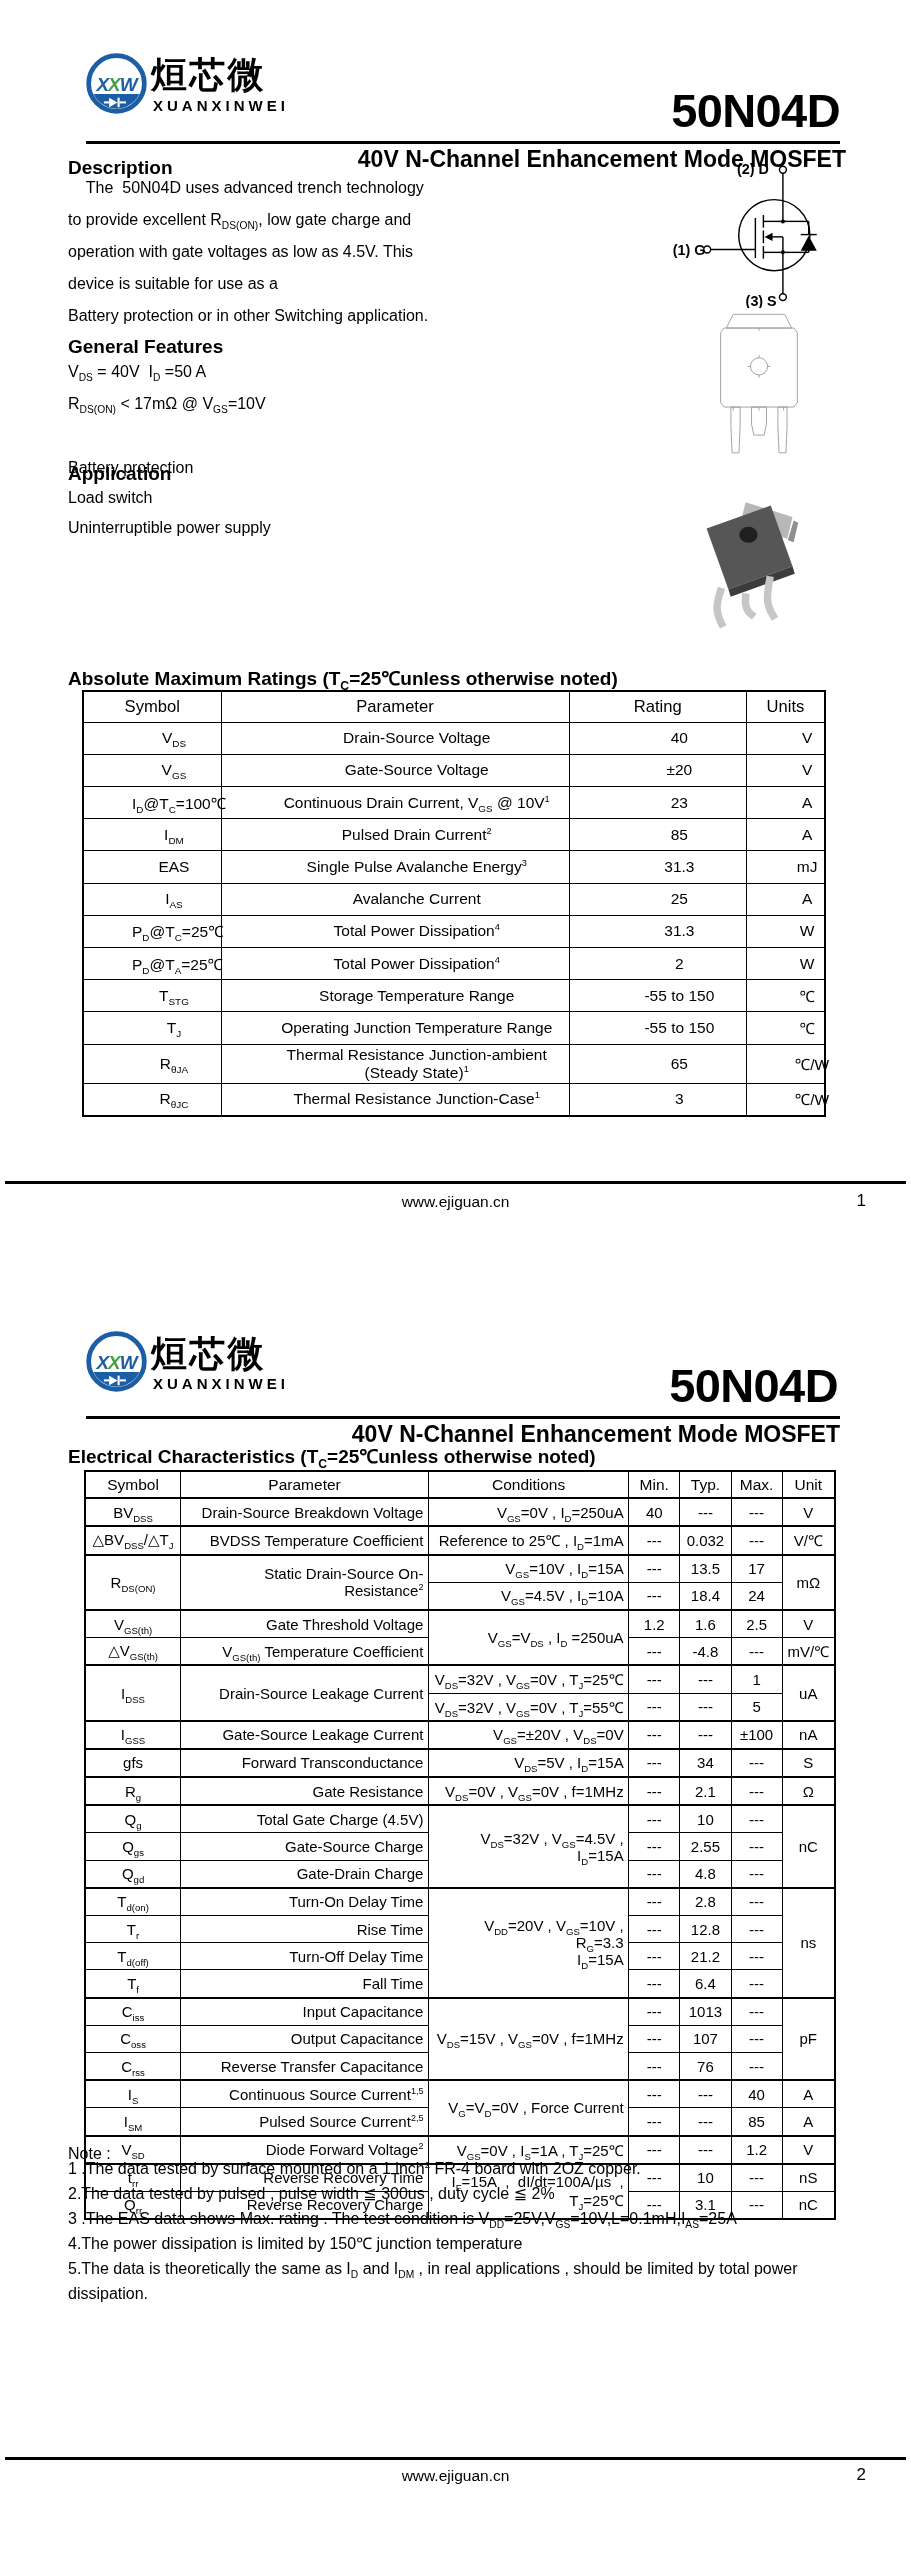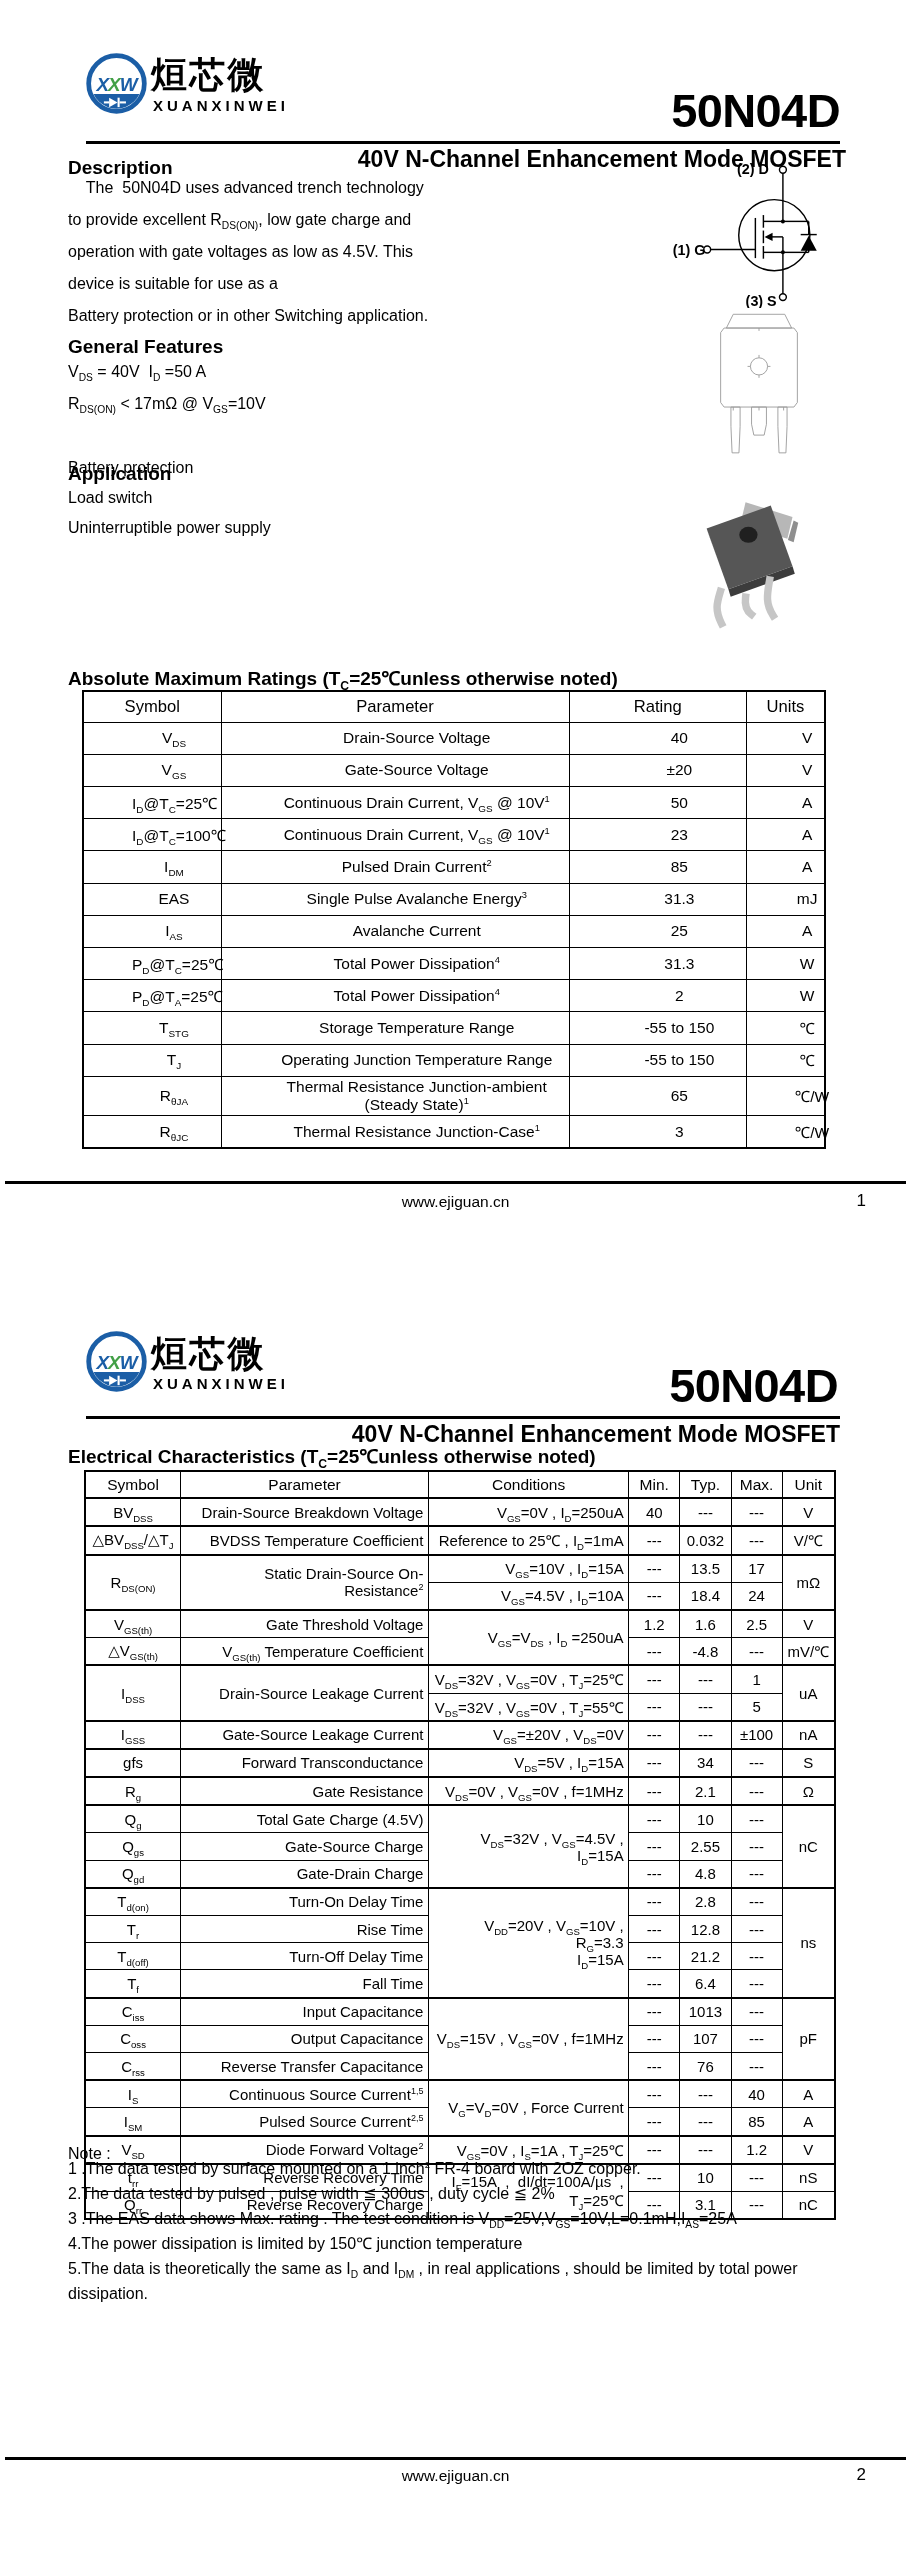--- a/index.html
+++ b/index.html
@@ -167,26 +167,20 @@
             <td>40</td>
             <td>V</td>
           </tr>
           <tr>
             <td>V<sub>GS</sub></td>
             <td>Gate-Source Voltage</td>
             <td>±20</td>
             <td>V</td>
           </tr>
           <tr>
-            <td>I<sub>D</sub>@T<sub>C</sub>=25℃</td>
-            <td>Continuous Drain Current, V<sub>GS</sub> @ 10V<sup>1</sup></td>
-            <td>50</td>
-            <td>A</td>
-          </tr>
-          <tr>
             <td>I<sub>D</sub>@T<sub>C</sub>=100℃</td>
             <td>Continuous Drain Current, V<sub>GS</sub> @ 10V<sup>1</sup></td>
             <td>23</td>
             <td>A</td>
           </tr>
           <tr>
             <td>I<sub>DM</sub></td>
             <td>Pulsed Drain Current<sup>2</sup></td>
             <td>85</td>
             <td>A</td>

